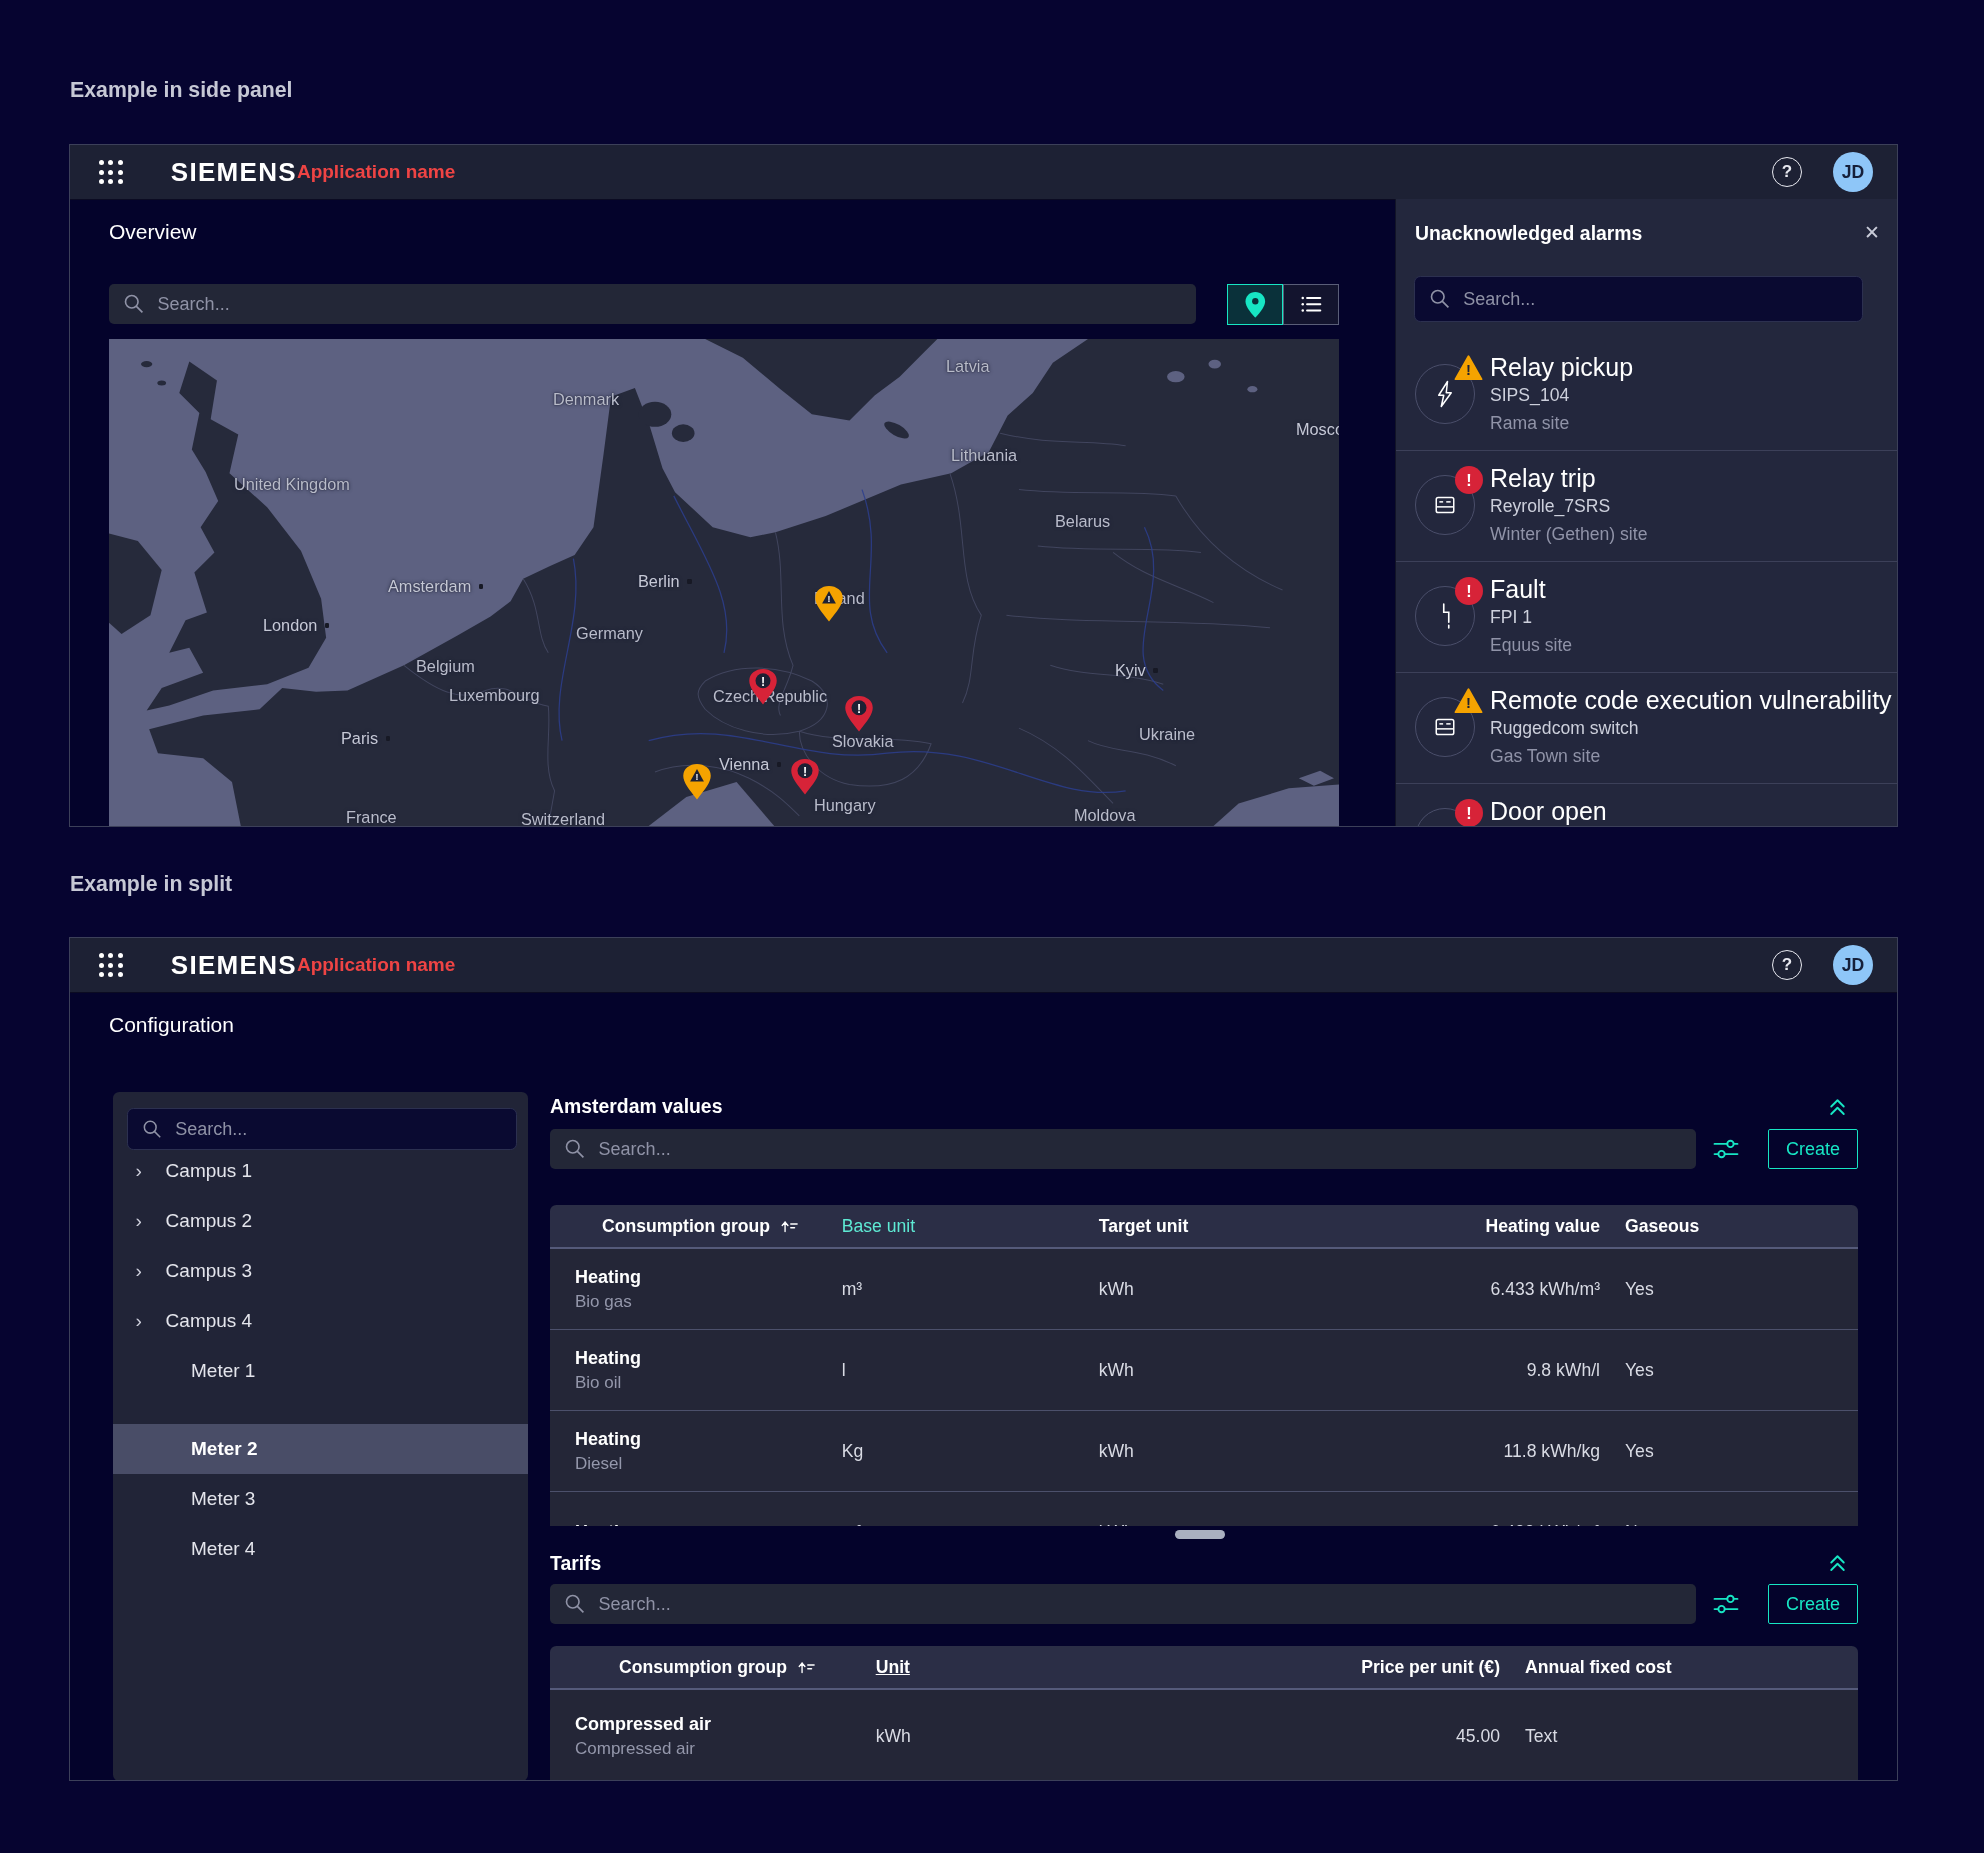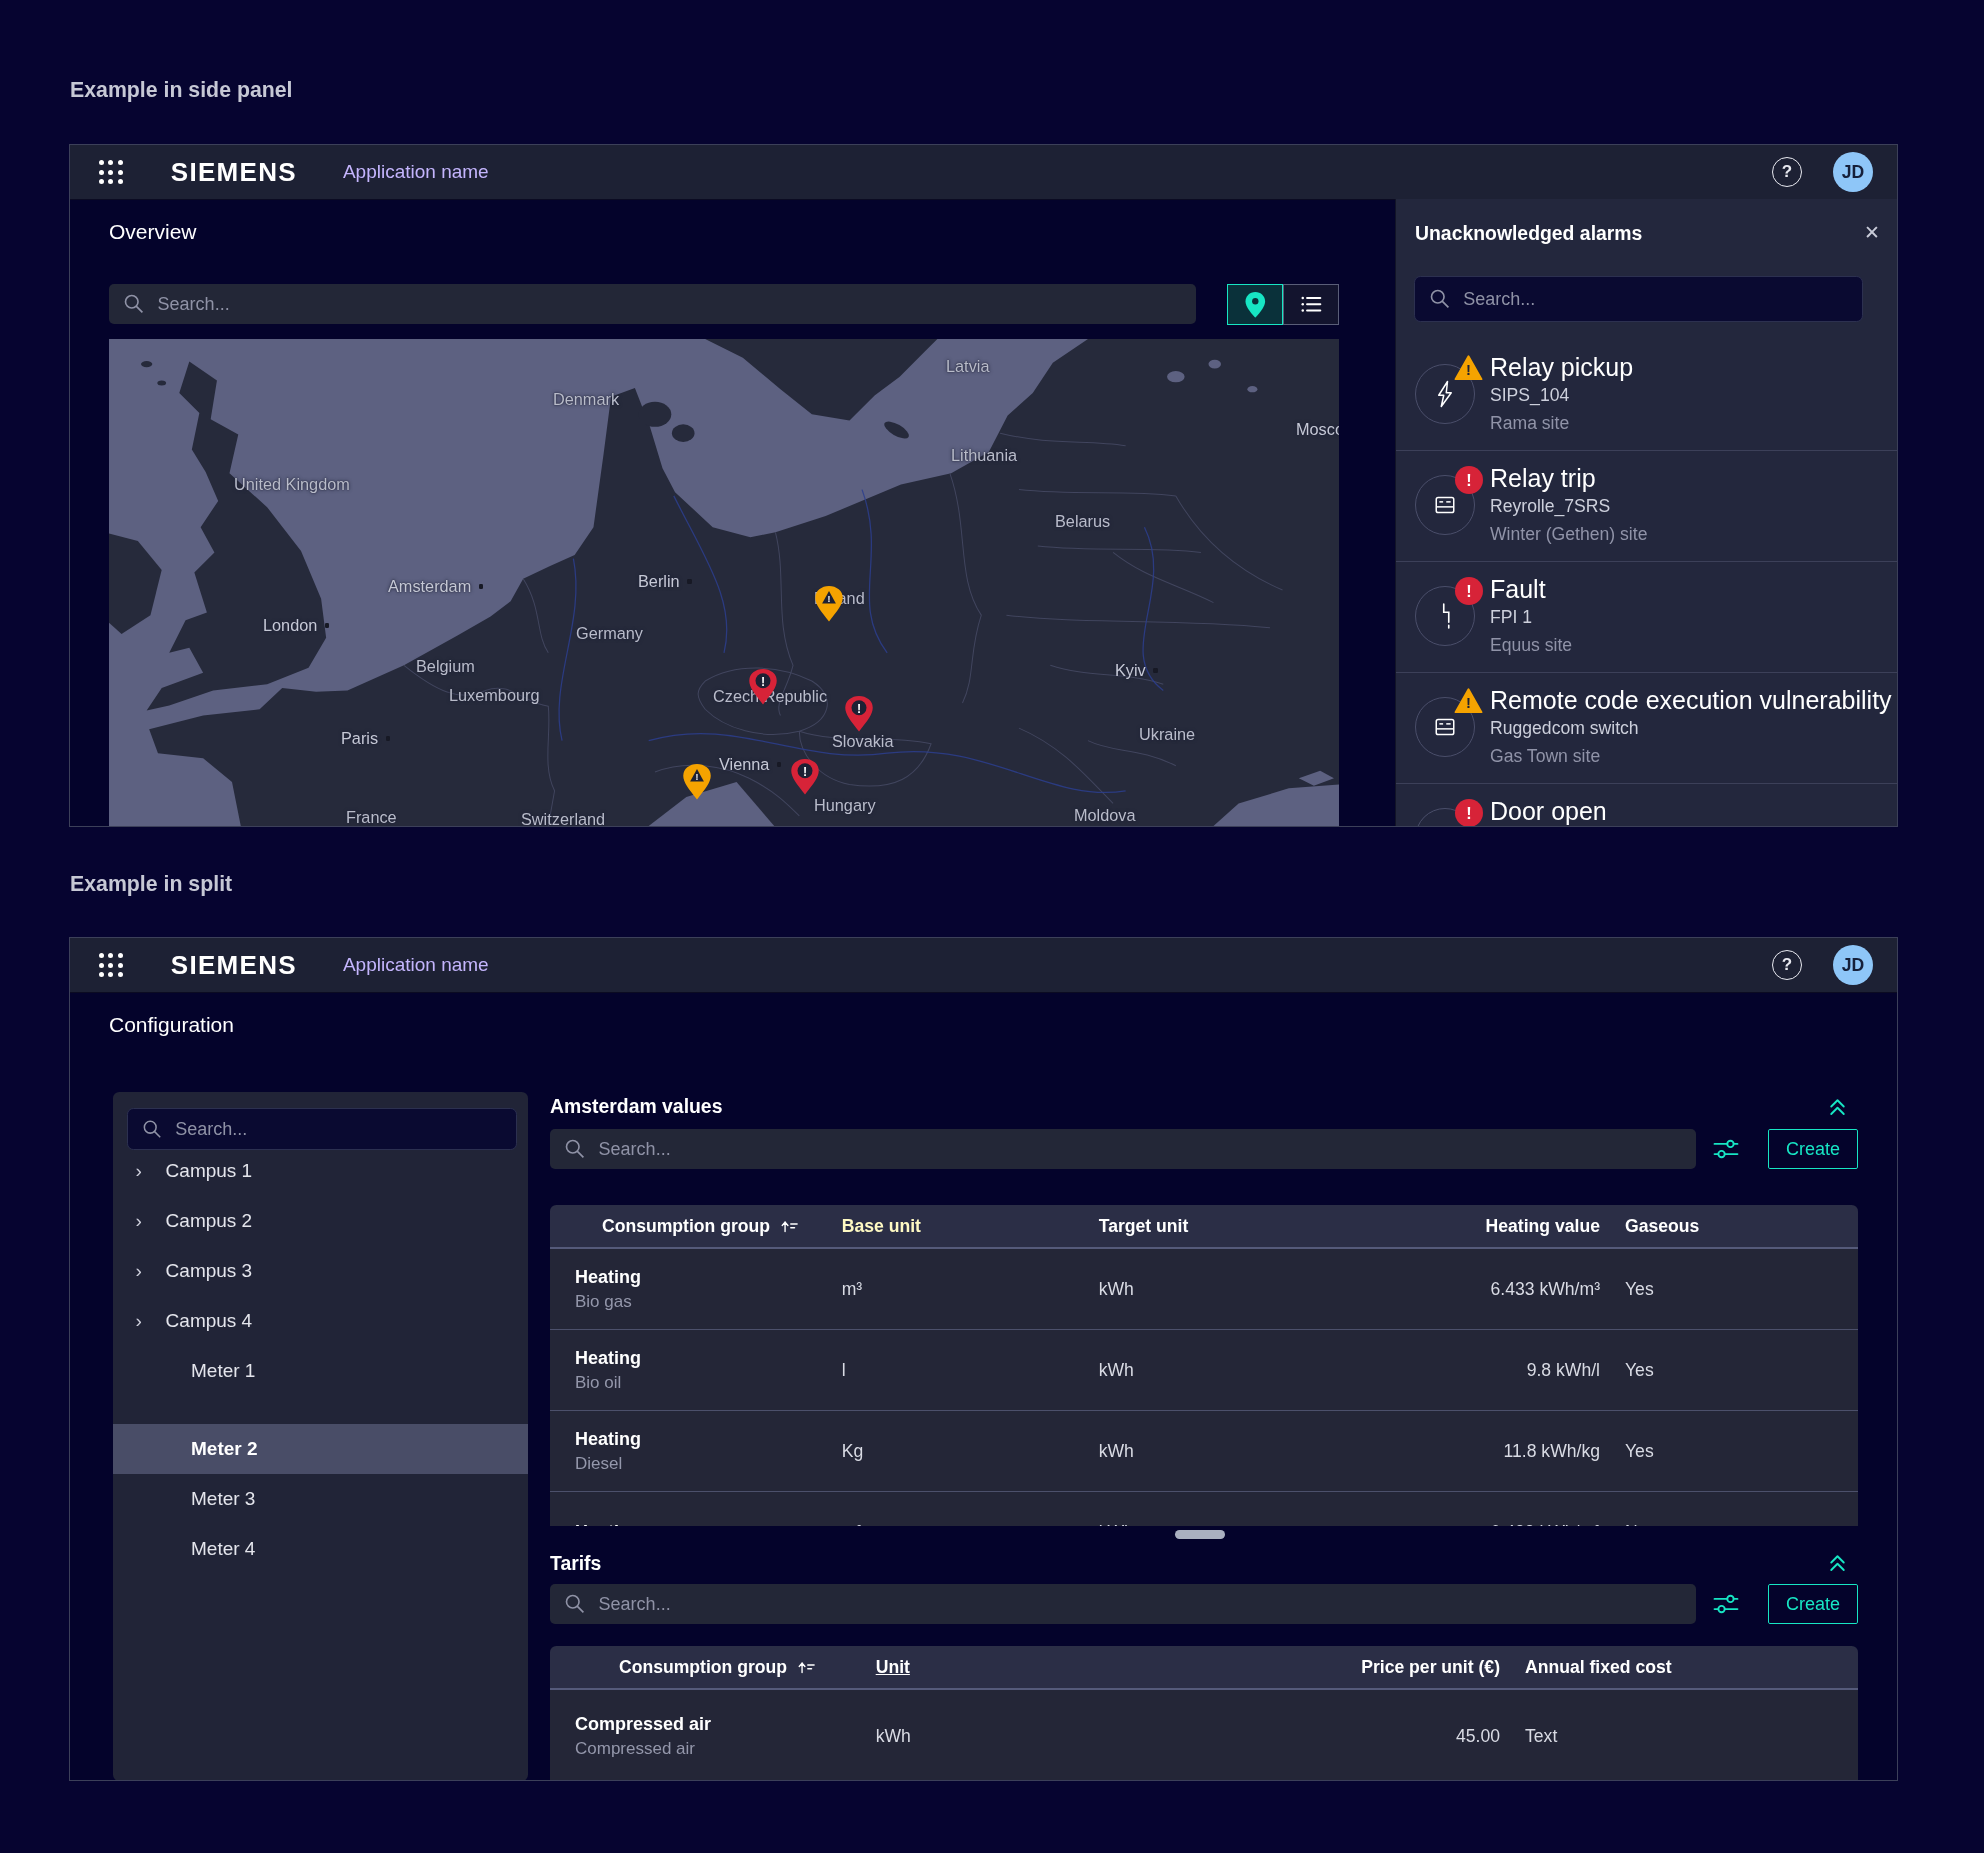--- a/index.html
+++ b/index.html
@@ -4,21 +4,21 @@
 <style>
   html,body{margin:0;padding:0;background:#060430;}
   body{width:1985px;height:1853px;position:relative;font-family:"Liberation Sans",sans-serif;color:#fff;overflow:hidden;}
   .example-title{position:absolute;left:70px;font-size:21.3px;font-weight:bold;color:#c6c8d5;}
   .window{position:absolute;left:69px;width:1829px;background:#04032b;border:0.6px solid #3c4059;box-sizing:border-box;overflow:hidden;}
   
   .app-header{height:54px;background:#1d2134;display:flex;align-items:center;border-bottom:0.6px solid #0b0b22;}
   .grid-icon{margin-left:29px;display:grid;grid-template-columns:repeat(3,5px);grid-gap:4.4px;cursor:pointer;}
   .grid-icon span{width:5px;height:5px;border-radius:50%;background:#fff;}
   .brand{margin-left:48px;font-size:26px;font-weight:bold;letter-spacing:1.3px;}
-  .appname{margin-left:46px;font-size:19px;color:#c4b5fd;font-weight:400;}
+  .appname{font-size:19px;color:#ef4444;font-weight:700;}
   .header-right{margin-left:auto;display:flex;align-items:center;gap:31px;margin-right:24px;}
   .help-icon{width:28px;height:28px;border:1.9px solid #e8e9f0;border-radius:50%;display:flex;align-items:center;justify-content:center;font-size:17px;color:#e8e9f0;font-weight:bold;}
   .avatar{width:40px;height:40px;border-radius:50%;background:#8ec6f8;color:#16203a;font-weight:bold;font-size:17.6px;display:flex;align-items:center;justify-content:center;}
   
   .page-title{position:absolute;left:39px;top:75px;font-size:21px;font-weight:400;text-align:center;}
   .searchbar{position:absolute;background:#232737;border-radius:5px;display:flex;align-items:center;}
   .searchbar.dark{background:#0a0a31;border:0.6px solid #2c3050;border-radius:6.3px;}
   .searchbar svg{margin:0 11.3px 0 14px;flex:none;}
   .searchbar input{background:transparent;border:none;outline:none;color:#d8dae4;font-size:18px;font-family:"Liberation Sans",sans-serif;width:100%;}
   .searchbar input::placeholder{color:#8f92a6;}
@@ -498,21 +498,21 @@
       <div class="c first">
         <span>Consumption group</span>
         <svg width="19" height="19" viewBox="0 0 30 30">
             <g stroke="#fff" stroke-width="2.2" fill="none" stroke-linecap="round">
               <path d="M8,23 V8 M8,8 l-4.5,5.5 M8,8 l4.5,5.5"></path>
               <line x1="17" y1="11" x2="27" y2="11"></line>
               <line x1="17" y1="17" x2="23" y2="17"></line>
             </g>
           </svg>
       </div>
-      <div class="c" style="font-weight:bold;color:#fef9c3;">Base unit</div>
+      <div class="c" style="font-weight:normal;color:#5eead4;">Base unit</div>
       <div class="c" style="font-weight:bold;color:#fff;">Target unit</div>
       <div class="c right" style="font-weight:bold;color:#fff;">Heating value</div>
       <div class="c last" style="font-weight:bold;color:#fff;">Gaseous</div>
     </div>
     <div id="cal-rows">
         <div class="t-row">
           <div class="c first col">
             <div class="cell-group">Heating</div>
             <div class="cell-sub">Bio gas</div>
           </div>

